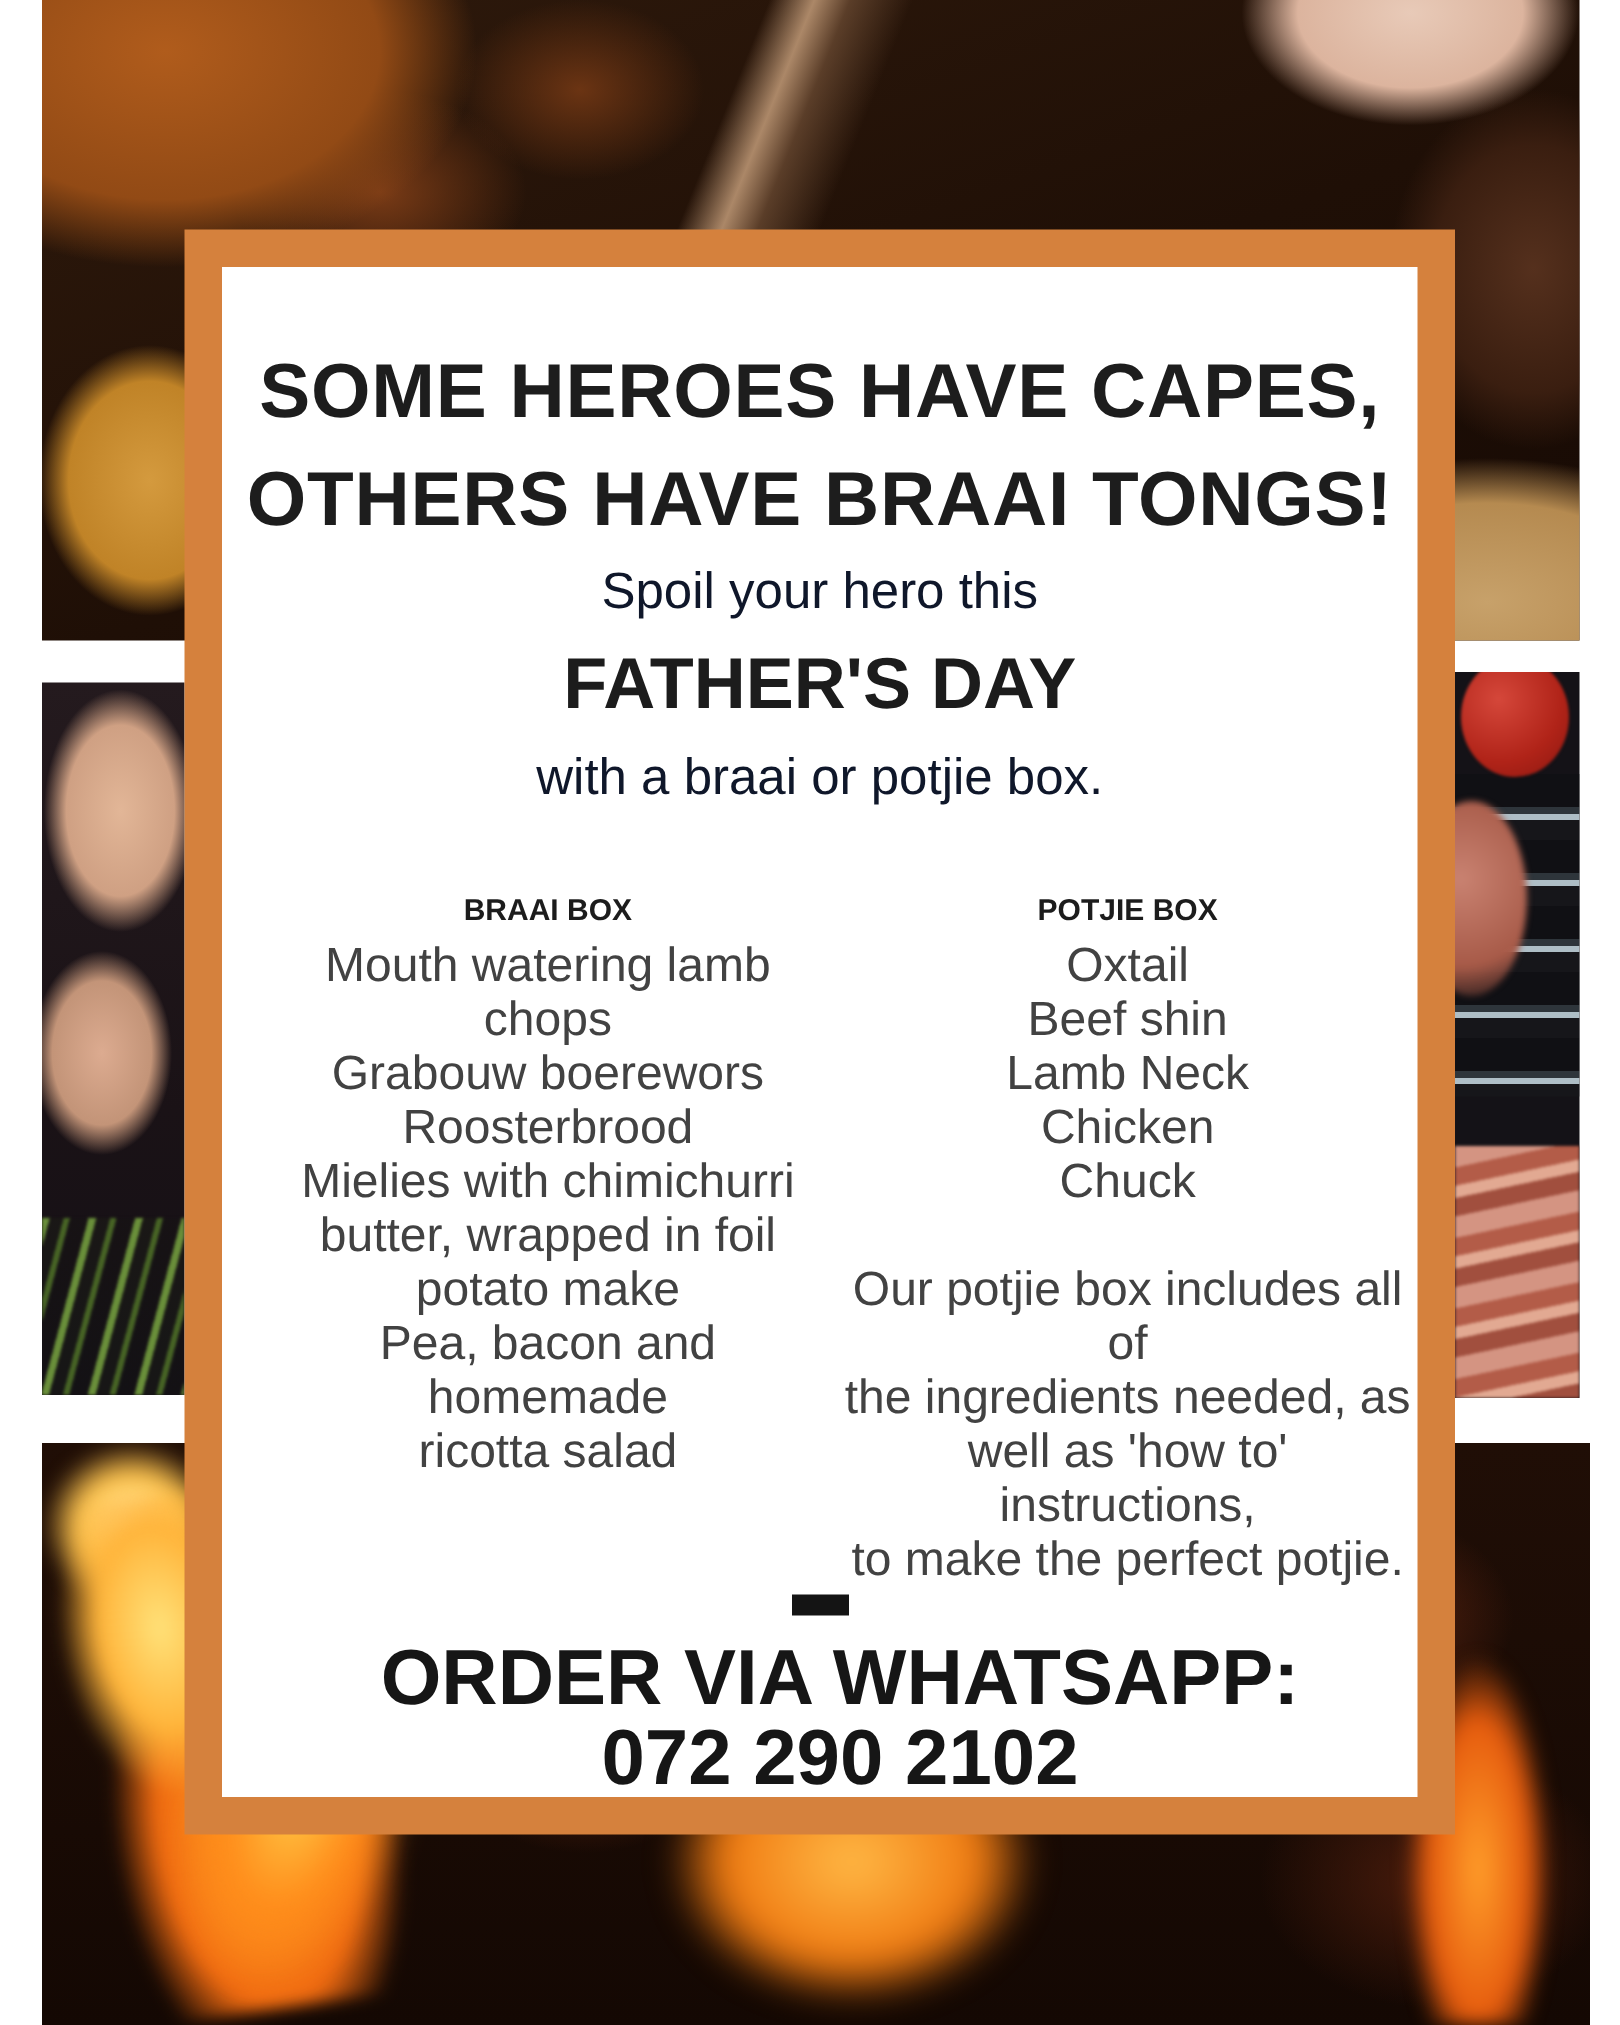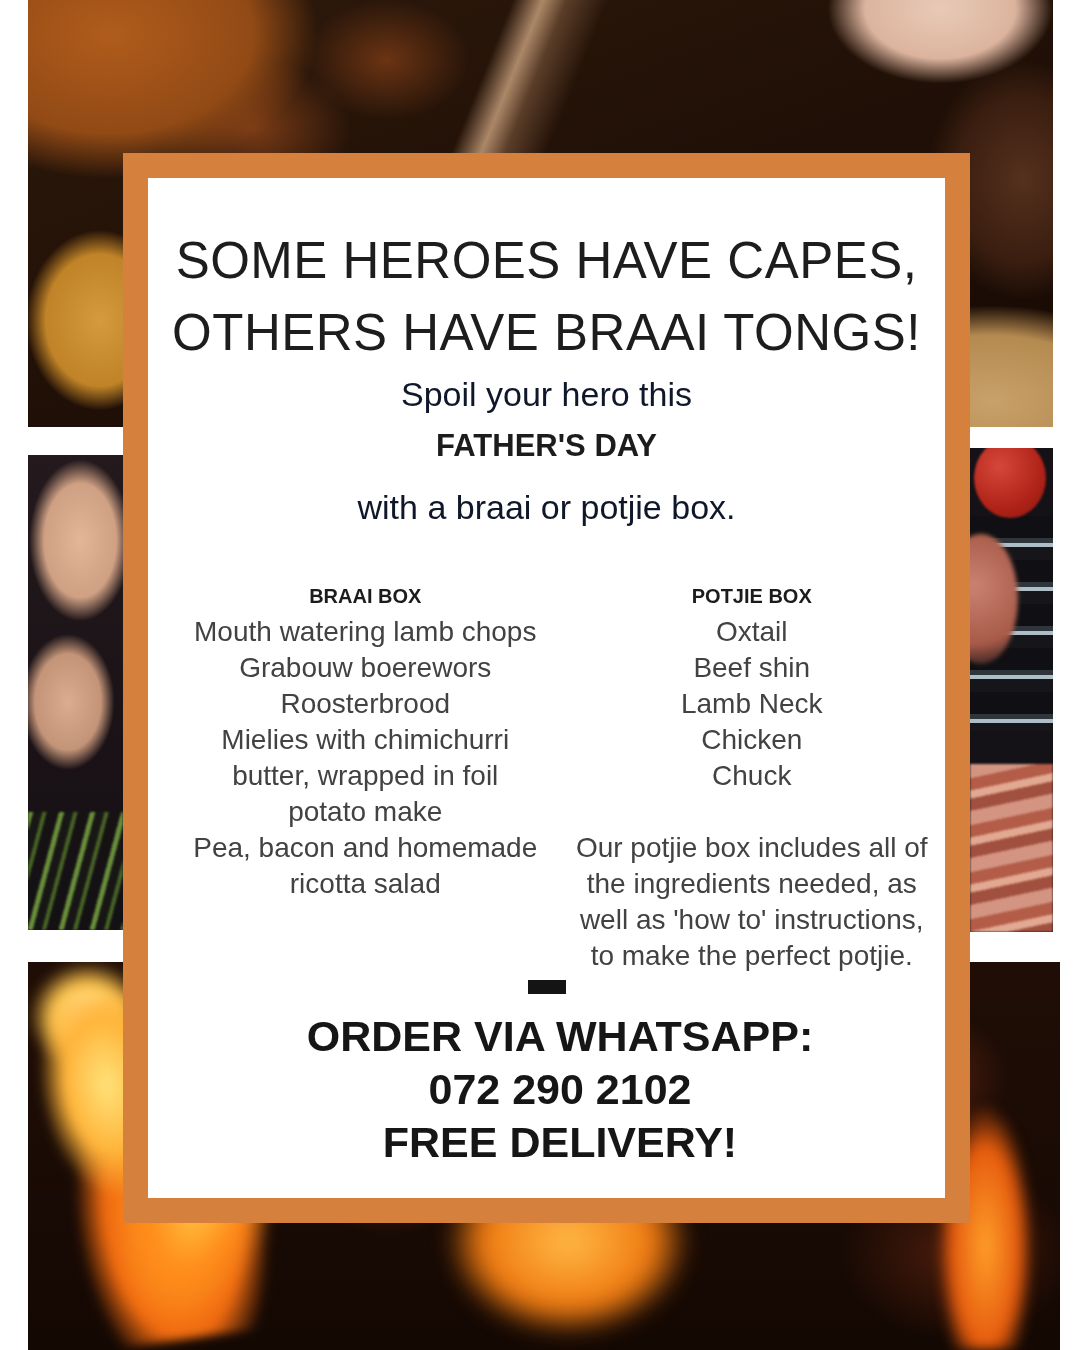--- a/index.html
+++ b/index.html
@@ -91,32 +91,32 @@
 
   
   .card-frame{
     position:absolute;left:123px;top:153px;width:847px;height:1070px;
     background:#d5813d;padding:25px;box-sizing:border-box;z-index:2;
   }
   .card-inner{
     width:100%;height:100%;background:#ffffff;text-align:center;
     color:#424242;overflow:hidden;box-sizing:border-box;
   }
-  .headline{margin-top:47px;font-size:51px;line-height:72px;font-weight:normal;color:#1d1d1d;letter-spacing:.5px;}
+  .headline{margin-top:47px;font-size:51px;line-height:72px;font-weight:bold;color:#1d1d1d;letter-spacing:.5px;}
   .sub{font-size:34px;line-height:42px;color:#0f172a;}
   .sub1{margin-top:4px;}
-  .occasion{margin-top:5px;font-size:31px;line-height:52px;font-weight:bold;color:#1c1c1c;}
+  .occasion{margin-top:16px;font-size:48px;line-height:52px;font-weight:bold;color:#1c1c1c;}
   .sub2{margin-top:14px;}
   .columns{display:flex;margin-top:50px;margin-left:24px;}
   .col{flex:1;}
   .col-title{font-size:20px;line-height:36px;font-weight:bold;color:#1c1c1c;}
-  .col-line{font-size:28px;line-height:36px;color:#424242;}
+  .col-line{font-size:32px;line-height:36px;color:#424242;}
   .col-spacer{height:36px;}
   .dash{width:38px;height:14px;background:#141414;margin:6px auto 0 auto;}
-  .order{margin-top:16px;font-size:43px;line-height:53px;font-weight:bold;color:#161616;margin-left:27px;}
+  .order{margin-top:16px;font-size:52px;line-height:53px;font-weight:bold;color:#161616;margin-left:27px;}
 </style>
 </head>
 <body>
 
 <div class="canvas">
 
   <div class="photo photo-top"></div>
 
   <div class="photo photo-mid-left">
     <div class="blob rosemary"></div>

